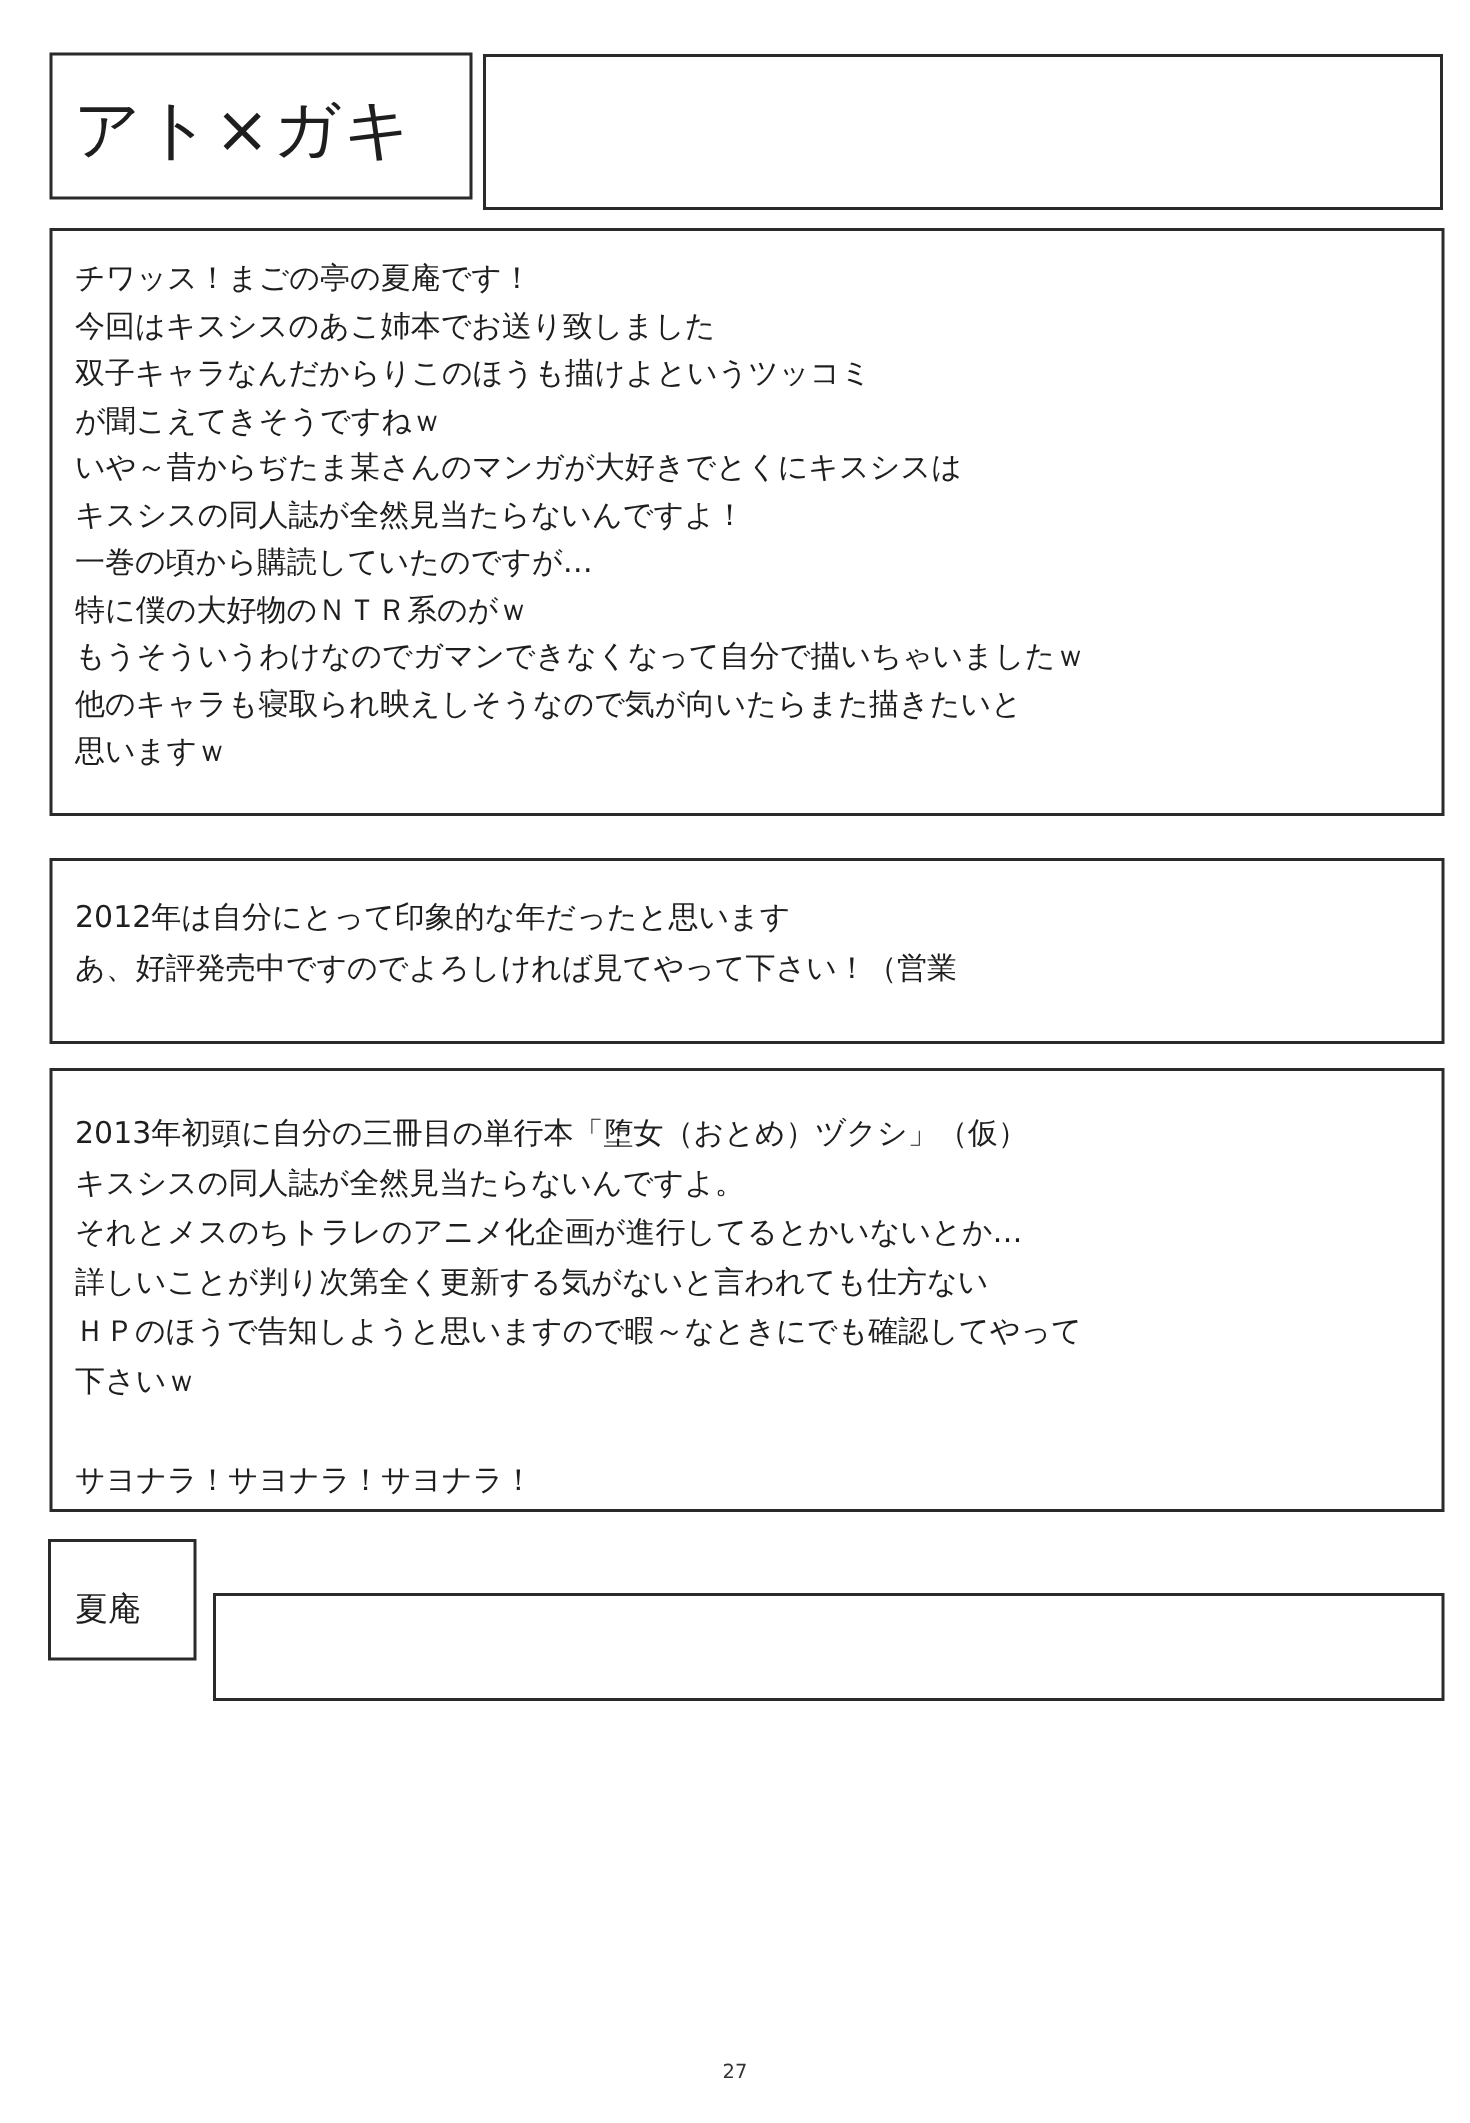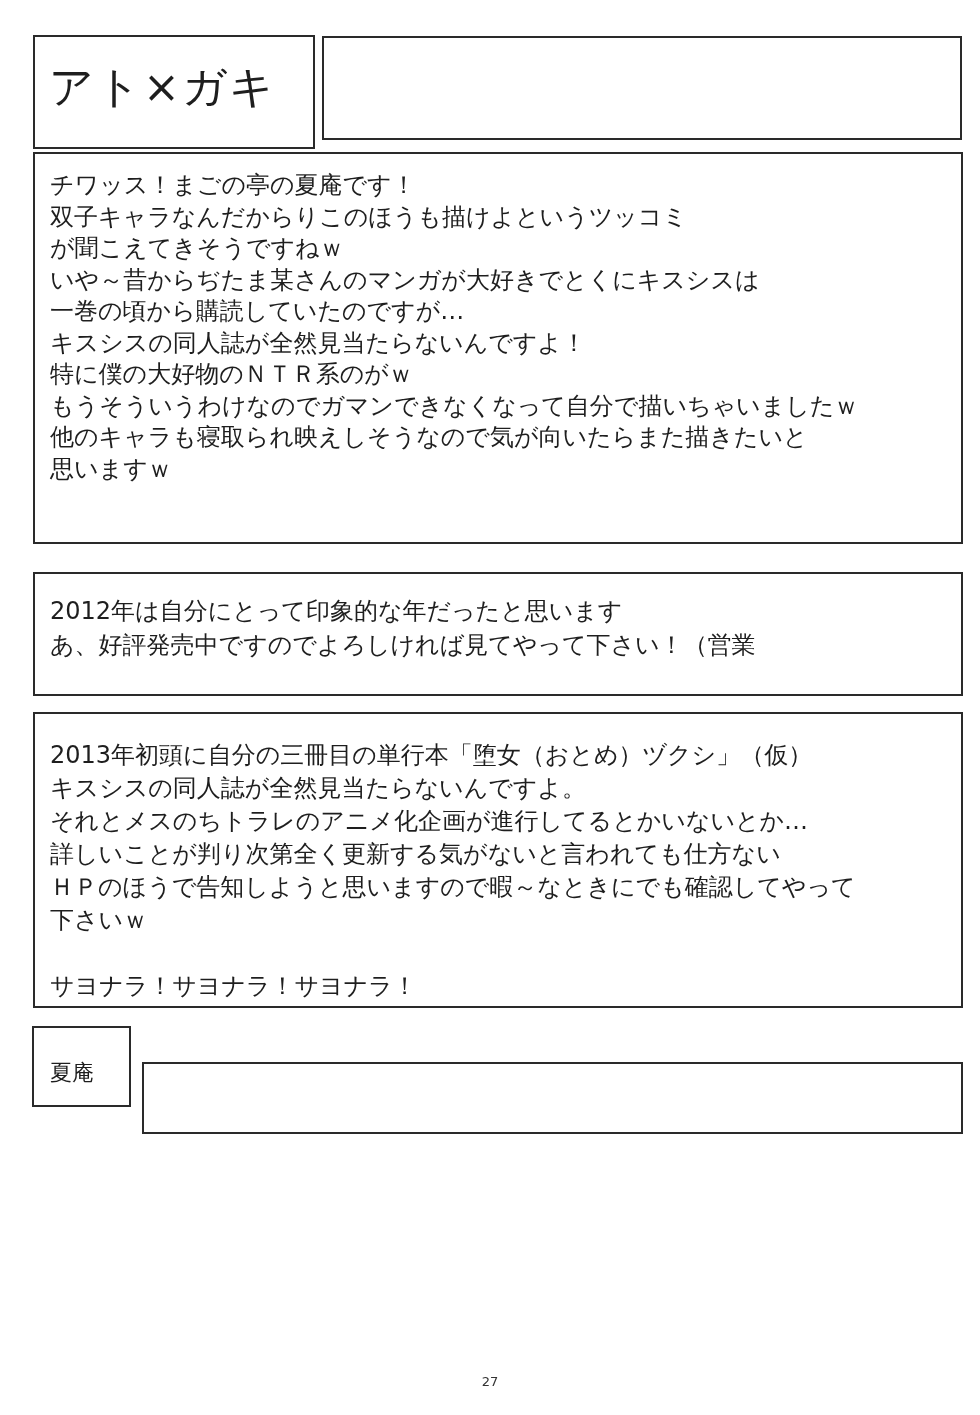--- a/index.html
+++ b/index.html
@@ -1,48 +1,49 @@
 <!DOCTYPE html>
 <html><head>
 <meta charset="utf-8">
 <style>
   html, body { margin:0; padding:0; }
   body { width:980px; height:1415px; background:#ffffff; position:relative; overflow:hidden;
          font-family:"DejaVu Sans", sans-serif; color:#1e1e1e; }
   .box { position:absolute; border:2px solid #2a2a2a; box-sizing:border-box; background:#fff; }
-  .title-box { left:33px; top:35px; width:282px; height:114px; }
+  .title-box { left:33px; top:35px; width:282px; height:98px; }
   .title-text { position:absolute; left:14px; top:28px; font-size:44px; letter-spacing:2px; line-height:1; }
   .blank-top { left:322px; top:36px; width:640px; height:104px; }
   .text-box { left:33px; box-sizing:border-box; width:930px; padding-left:15px; }
   .b1 { top:152px; height:392px; padding-top:16px; }
   .b2 { top:572px; height:124px; padding-top:20px; }
   .b3 { top:712px; height:296px; padding-top:25px; }
-  .line { font-size:24px; line-height:31.5px; height:31.5px; white-space:nowrap; }
+  .line { font-size:20px; line-height:31.5px; height:31.5px; white-space:nowrap; }
   .b2 .line { line-height:34px; height:34px; }
   .b3 .line { line-height:33px; height:33px; }
   .name-box { left:32px; top:1026px; width:99px; height:81px; }
   .name-text { position:absolute; left:16px; top:30px; font-size:22px; }
   .blank-bottom { left:142px; top:1062px; width:821px; height:72px; }
   .page-num { position:absolute; left:0; width:980px; top:1374px; text-align:center; font-size:13px; color:#333; }
 </style>
 </head>
 <body>
 
 <div class="box title-box">
   <span class="title-text">アト×ガキ</span>
 </div>
 <div class="box blank-top"></div>
 
 <div class="box text-box b1">
   <div class="line">チワッス！まごの亭の夏庵です！</div>
+  <div class="line">今回はキスシスのあこ姉本でお送り致しました</div>
   <div class="line">双子キャラなんだからりこのほうも描けよというツッコミ</div>
   <div class="line">が聞こえてきそうですねｗ</div>
   <div class="line">いや～昔からぢたま某さんのマンガが大好きでとくにキスシスは</div>
+  <div class="line">キスシスの同人誌が全然見当たらないんですよ！</div>
   <div class="line">一巻の頃から購読していたのですが…</div>
-  <div class="line">キスシスの同人誌が全然見当たらないんですよ！</div>
   <div class="line">特に僕の大好物のＮＴＲ系のがｗ</div>
   <div class="line">もうそういうわけなのでガマンできなくなって自分で描いちゃいましたｗ</div>
   <div class="line">他のキャラも寝取られ映えしそうなので気が向いたらまた描きたいと</div>
   <div class="line">思いますｗ</div>
 </div>
 
 <div class="box text-box b2">
   <div class="line">2012年は自分にとって印象的な年だったと思います</div>
   <div class="line">あ、好評発売中ですのでよろしければ見てやって下さい！（営業</div>
 </div>

